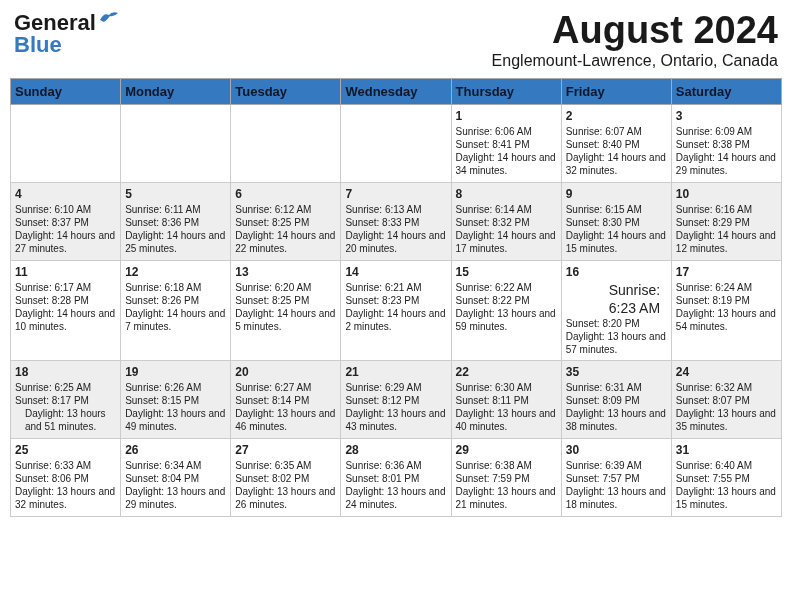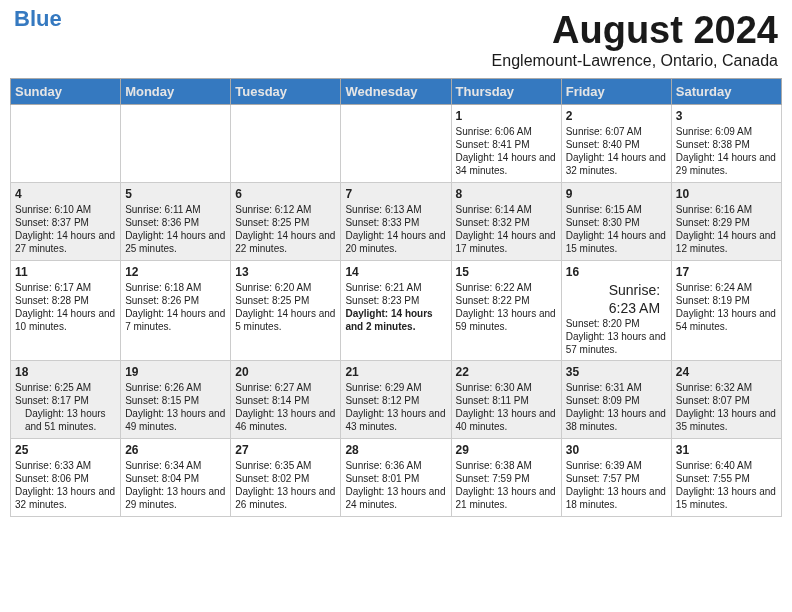--- a/index.html
+++ b/index.html
@@ -35,21 +35,21 @@
       font-size: 16px;
       color: #1a1a1a;
     }
     table {
       width: 100%;
       border-collapse: collapse;
       table-layout: fixed;
     }
     th {
       background: #3579c0;
-      color: #e5e5e5;
+      color: #0f172a;
       font-size: 13px;
       font-weight: bold;
       padding: 5px 4px;
       text-align: left;
       border: 1px solid #aaa;
     }
     td {
       border: 1px solid #ccc;
       vertical-align: top;
       padding: 4px 4px;
@@ -69,20 +69,26 @@
     }
     .empty {
       background: #fff !important;
     }
   </style>
 </head>
 <body>
 
 <div class="header">
   <div class="logo">
+    <div style="display:flex;align-items:center;">
+      <span style="font-size:22px;font-weight:bold;color:#1a1a1a;">General</span>
+      <svg width="22" height="18" viewBox="0 0 22 18" style="margin-left:2px;margin-top:-8px;">
+        <path d="M2,10 Q6,2 11,5 Q14,1 20,3 Q16,7 12,6 Q9,10 6,12 Z" fill="#3579c0"></path>
+      </svg>
+    </div>
     <span style="font-size:22px;font-weight:bold;color:#3579c0;margin-top:-4px;">Blue</span>
   </div>
   <div class="title-block">
     <div class="month-title">August 2024</div>
     <div class="location-title">Englemount-Lawrence, Ontario, Canada</div>
   </div>
 </div>
 
 <table>
   <thead>
@@ -181,21 +187,21 @@
         <td style="background: rgb(255, 255, 255);">
           <span class="day-num">13</span>
           <div style="font-size: 10px; line-height: 1.3;">Sunrise: 6:20 AM</div>
           <div style="font-size: 10px; line-height: 1.3;">Sunset: 8:25 PM</div>
           <div style="font-size: 10px; line-height: 1.3;">Daylight: 14 hours and 5 minutes.</div>
         </td>
         <td style="background: rgb(255, 255, 255);">
           <span class="day-num">14</span>
           <div style="font-size: 10px; line-height: 1.3;">Sunrise: 6:21 AM</div>
           <div style="font-size: 10px; line-height: 1.3;">Sunset: 8:23 PM</div>
-          <div style="font-size: 10px; line-height: 1.3; font-weight: bold;">Daylight: 14 hours and 2 minutes.</div>
+          <div style="font-size: 10px; line-height: 1.3;">Daylight: 14 hours and 2 minutes.</div>
         </td>
         <td style="background: rgb(255, 255, 255);">
           <span class="day-num">15</span>
           <div style="font-size: 10px; line-height: 1.3;">Sunrise: 6:22 AM</div>
           <div style="font-size: 10px; line-height: 1.3;">Sunset: 8:22 PM</div>
           <div style="font-size: 10px; line-height: 1.3;">Daylight: 13 hours and 59 minutes.</div>
         </td>
         <td style="background: rgb(255, 255, 255);">
           <span class="day-num">16</span>
           <div style="font-size: 14px; line-height: 1.3; margin-left: 43px;">Sunrise: 6:23 AM</div>

